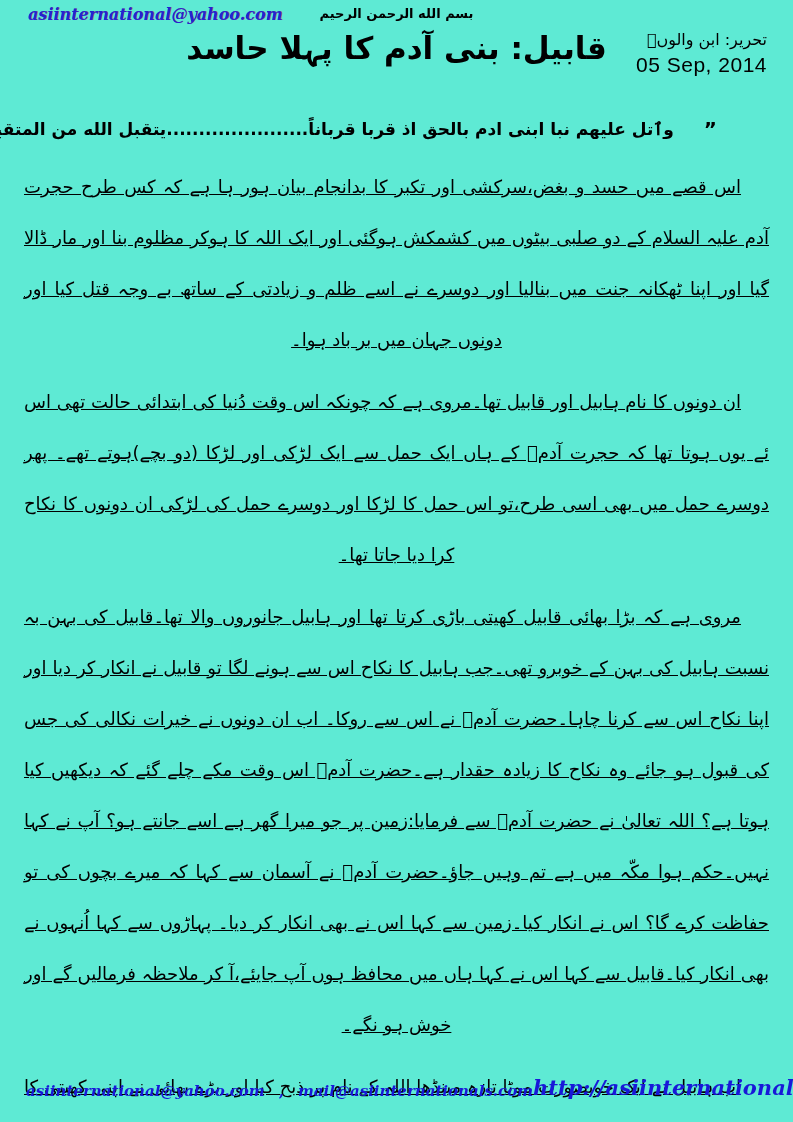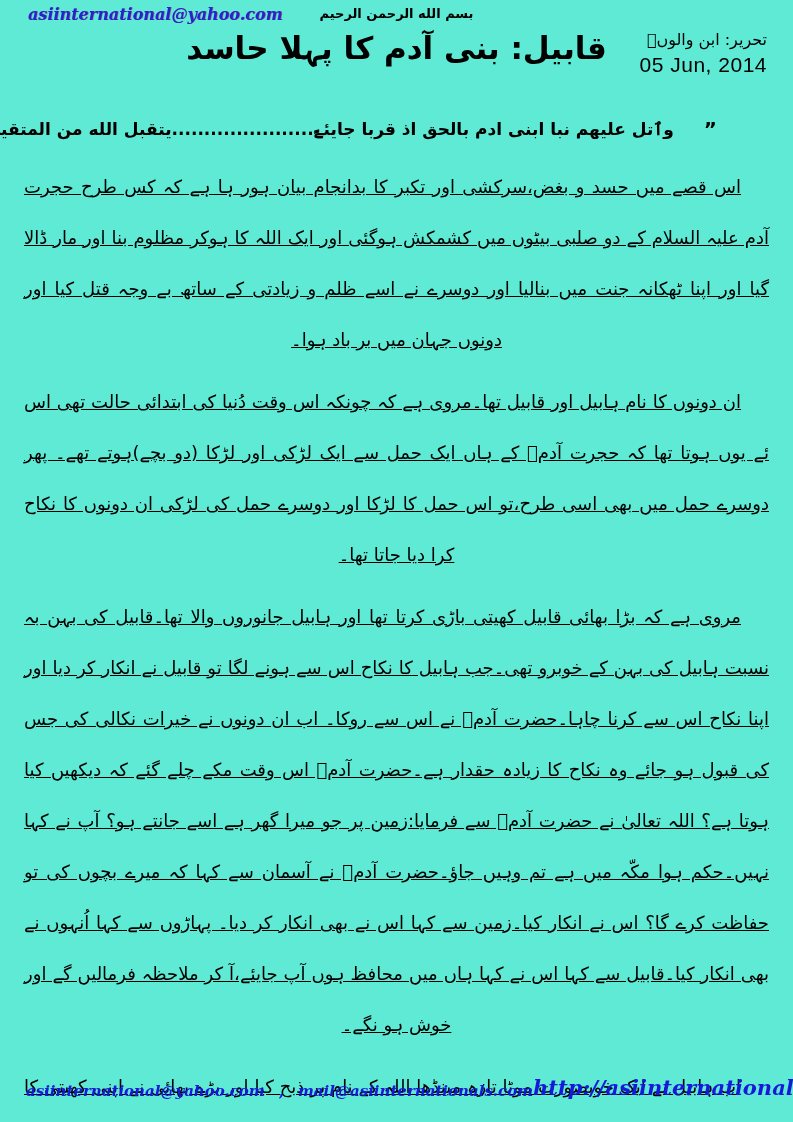--- a/index.html
+++ b/index.html
@@ -128,29 +128,29 @@
 <body>
 
 <div class="page" data-name="document-page">
 
   <span class="email-top" data-name="header-email-link">asiinternational@yahoo.com</span>
 
   <div class="bismillah" data-name="bismillah-text">بسم الله الرحمن الرحيم</div>
 
   <div class="author-block" data-name="author-date-block">
     <div class="author-line" data-name="author-line">تحریر: ابن والوںؒ</div>
-    <div class="date-line" data-name="date-text">05 Jun, 2014</div>
+    <div class="date-line" data-name="date-text">05 Sep, 2014</div>
   </div>
 
   <h1 class="page-title" data-name="page-title">قابیل: بنی آدم کا پہلا حاسد</h1>
 
   <div class="body-content" data-name="article-body">
 
     <div class="quote-line1" data-name="quran-verse-line">
-      <span class="qmark" data-name="open-quote-mark">”</span><span class="qgap" data-name="quote-gap"></span><span data-name="arabic-verse-start">وٱتل عليهم نبا ابنى ادم بالحق اذ قربا جایئےً</span><span data-name="ellipsis-dots">......................</span><span data-name="arabic-verse-end">يتقبل الله من المتقين۔</span>
+      <span class="qmark" data-name="open-quote-mark">”</span><span class="qgap" data-name="quote-gap"></span><span data-name="arabic-verse-start">وٱتل عليهم نبا ابنى ادم بالحق اذ قربا قرباناً</span><span data-name="ellipsis-dots">......................</span><span data-name="arabic-verse-end">يتقبل الله من المتقين۔</span>
     </div>
 
 
 
     <p class="para" data-name="body-paragraph-1">اس قصے میں حسد و بغض،سرکشی اور تکبر کا بدانجام بیان ہور ہا ہے کہ کس طرح حجرت آدم علیہ السلام کے دو صلبی بیٹوں میں کشمکش ہوگئی اور ایک اللہ کا ہوکر مظلوم بنا اور مار ڈالا گیا اور اپنا ٹھکانہ جنت میں بنالیا اور دوسرے نے اسے ظلم و زیادتی کے ساتھ بے وجہ قتل کیا اور دونوں جہان میں بر باد ہوا۔</p>
     <p class="para" data-name="body-paragraph-2">ان دونوں کا نام ہابیل اور قابیل تھا۔مروی ہے کہ چونکہ اس وقت دُنیا کی ابتدائی حالت تھی اس ئے یوں ہوتا تھا کہ حجرت آدمؑ کے ہاں ایک حمل سے ایک لڑکی اور لڑکا (دو بچے)ہوتے تھے۔ پھر دوسرے حمل میں بھی اسی طرح،تو اس حمل کا لڑکا اور دوسرے حمل کی لڑکی ان دونوں کا نکاح کرا دیا جاتا تھا۔</p>
     <p class="para" data-name="body-paragraph-3">مروی ہے کہ بڑا بھائی قابیل کھیتی باڑی کرتا تھا اور ہابیل جانوروں والا تھا۔قابیل کی بہن بہ نسبت ہابیل کی بہن کے خوبرو تھی۔جب ہابیل کا نکاح اس سے ہونے لگا تو قابیل نے انکار کر دیا اور اپنا نکاح اس سے کرنا چاہا۔حضرت آدمؑ نے اس سے روکا۔ اب ان دونوں نے خیرات نکالی کی جس کی قبول ہو جائے وہ نکاح کا زیادہ حقدار ہے۔حضرت آدمؑ اس وقت مکے چلے گئے کہ دیکھیں کیا ہوتا ہے؟ اللہ تعالیٰ نے حضرت آدمؑ سے فرمایا:زمین پر جو میرا گھر ہے اسے جانتے ہو؟ آپ نے کہا نہیں۔حکم ہوا مکّہ میں ہے تم وہیں جاؤ۔حضرت آدمؑ نے آسمان سے کہا کہ میرے بچوں کی تو حفاظت کرے گا؟ اس نے انکار کیا۔زمین سے کہا اس نے بھی انکار کر دیا۔ پہاڑوں سے کہا اُنہوں نے بھی انکار کیا۔قابیل سے کہا اس نے کہا ہاں میں محافظ ہوں آپ جایئے،آ کر ملاحظہ فرمالیں گے اور خوش ہو نگے۔</p>
     <p class="para" data-name="body-paragraph-4">اب ہابیل نے ایک خوبصورت موٹا تازہ مینڈھا اللہ کے نام پر ذبح کیا اور بڑے بھائی نے اپنی کھیتی کا حصہ اللہ کے لئے نکالا۔آگ آئی اور ہابیل کی نذر تو جلا گئی جو اس زمانہ میں قبولیت کی علامت تھی اور قابیل کی نذر قبول نہ ہوئی،اس کی کھیتی یونہی رہ گئی۔اس نے راہِ اللہ کرنے کے بعد اس میں سے اچھی اچھی بالیں توڑ کر کھالی تھیں۔چونکہ قابیل اب مایوس ہو چکا تھا کہ اس کے نکاح میں اس کی بہن نہیں آسکتی اس لئے اپنے بھائی کو قتل کر دھمکی دی۔اس نے کہا کہ ’اللہ تعالیٰ کا فرمان ہے کہ اللہ تعالیٰ تقویٰ والوں کی قربانی قبول فرمایا کرتا ہے، اس میں میرا کیا قصور ہے؟‘۔ایک روایت میں ہے کہ یہ مینڈھا جنت میں پلتا رہا اور یہی وہ مینڈھا ہے جسے حضرت ابراہیم نے اپنے بچے کے بدلے میں ذبح کیا۔</p>
   </div>
 

